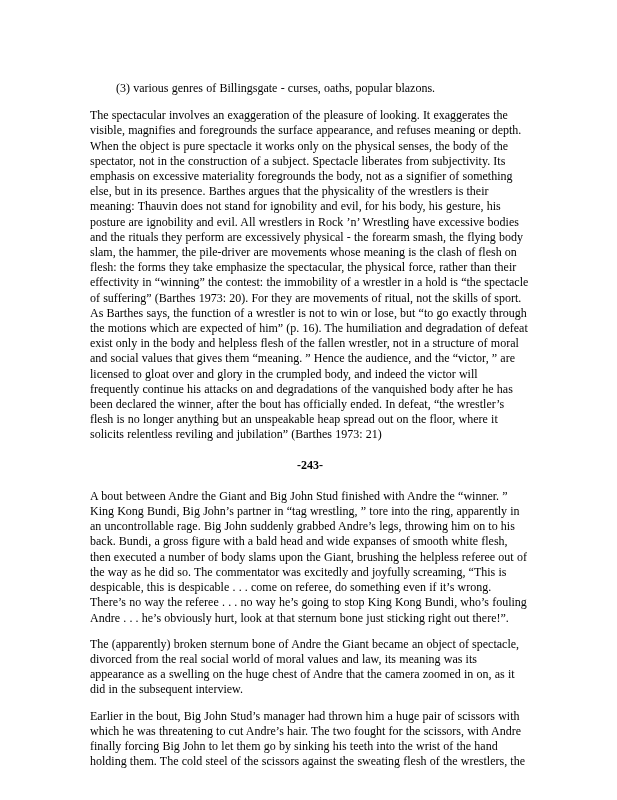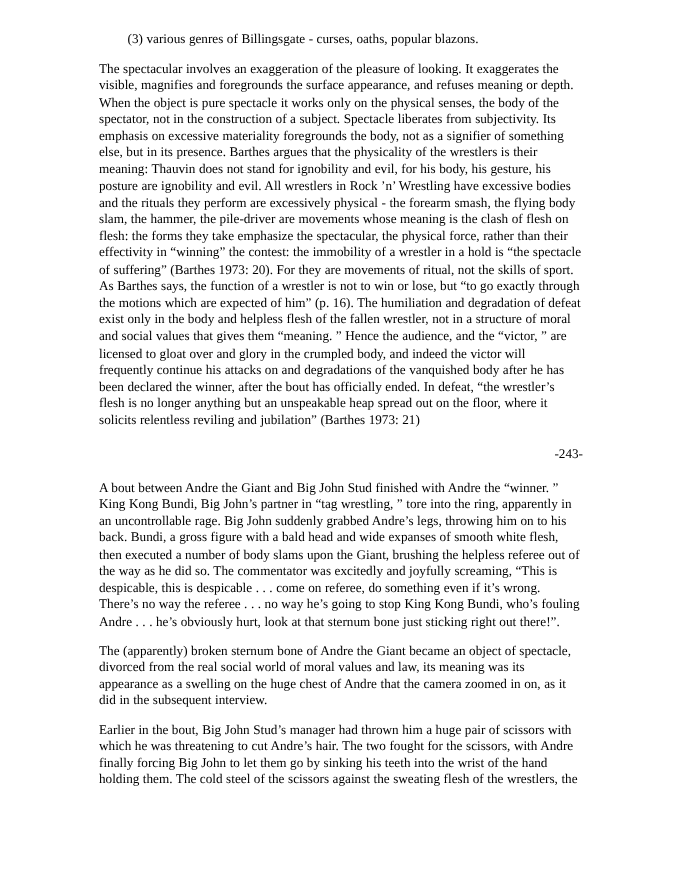--- a/index.html
+++ b/index.html
@@ -6,43 +6,44 @@
     margin: 0;
     padding: 0;
     background: #ffffff;
   }
   .page {
     position: relative;
     width: 617px;
     height: 800px;
     box-sizing: border-box;
     background: #ffffff;
-    padding: 28px 87px 36px 90px;
+    padding: 81px 87px 36px 90px;
     overflow: hidden;
     font-family: "Liberation Serif", "DejaVu Serif", serif;
     font-size: 12px;
     line-height: 15.2px;
     color: #000000;
   }
   .doc-body {
     width: 100%;
   }
   .para {
     margin: 0 0 11px 0;
     text-align: left;
     word-spacing: 0.2px;
   }
   .para.list-item {
     text-indent: 26px;
     margin-bottom: 12px;
   }
   .para.page-number {
-    text-align: right;
+    text-align: center;
     text-indent: 0;
     margin: 15px 0 16px 0;
+    font-weight: bold;
   }
   .it {
   }
 </style>
 </head>
 <body>
 
 <div class="page">
   <div class="doc-body">
       <p class="para list-item"><span>(3) various genres of Billingsgate - curses, oaths, popular blazons.</span></p>

